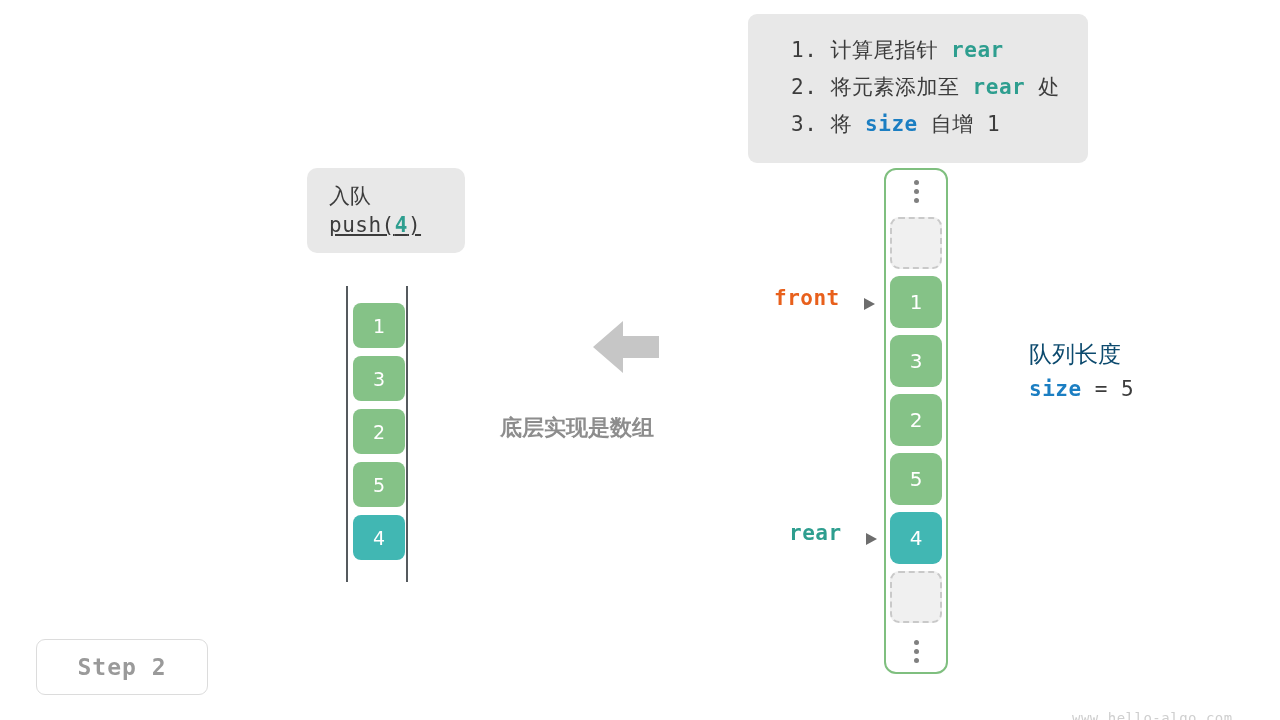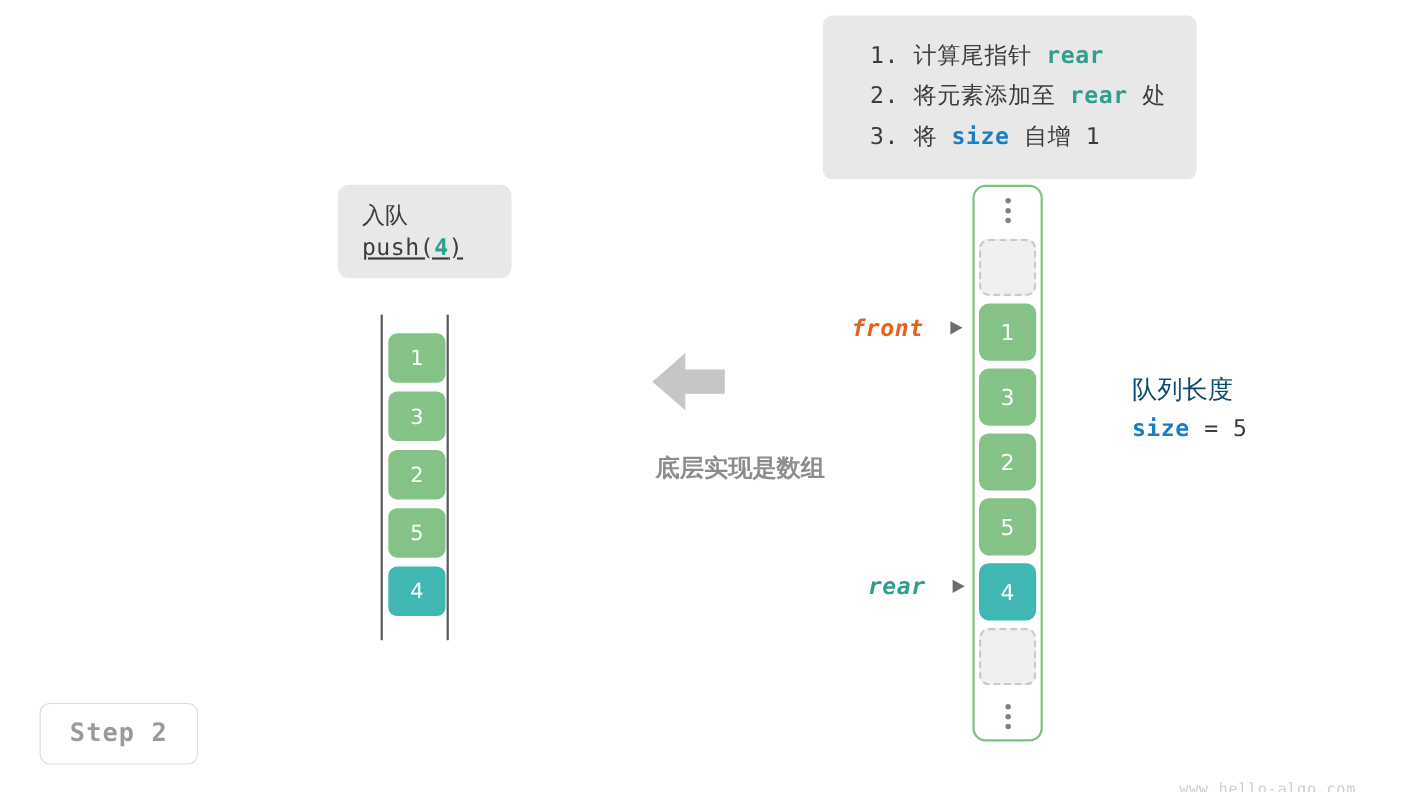--- a/index.html
+++ b/index.html
@@ -117,22 +117,22 @@
     left: 593px;
     top: 319px;
     width: 66px;
     height: 56px;
   }
   .caption {
     position: absolute;
     left: 500px;
     top: 410px;
     width: 250px;
-    text-align: right;
-    font-family: Liberation Mono, monospace;
+    text-align: left;
+    font-family: Liberation Serif, serif;
     font-size: 22px;
     font-weight: bold;
     color: #8d8d8d;
     line-height: 36px;
   }
 
   
   .array-box {
     position: absolute;
     left: 884px;
@@ -179,27 +179,26 @@
     background: #f0f0f0;
     border: 2px dashed #c9c9c9;
     box-sizing: border-box;
   }
   .acell.first { margin-top: 5px; }
 
   
   .ptr {
     position: absolute;
     display: flex;
-    align-items: center;
+    align-items: flex-end;
     gap: 24px;
     font-family: "DejaVu Sans Mono", monospace;
     font-size: 21px;
     font-weight: bold;
     letter-spacing: 0.5px;
-    font-style: italic;
   }
   .ptr .tri {
     width: 0; height: 0;
     border-top: 6px solid transparent;
     border-bottom: 6px solid transparent;
     border-left: 11px solid #6d6d6d;
   }
   .ptr-front { left: 774px; top: 286px; color: #e8601c; }
   .ptr-rear  { left: 789px; top: 521px; color: #2e9e8f; }
 
@@ -221,21 +220,21 @@
     color: #3c3c3c;
     line-height: 34px;
     letter-spacing: 0.5px;
   }
 
   
   .step-badge {
     position: absolute;
     left: 36px;
     top: 639px;
-    width: 144px;
+    width: 172px;
     height: 56px;
     box-sizing: border-box;
     border: 1px solid #dcdcdc;
     border-radius: 9px;
     background: #ffffff;
     display: flex;
     align-items: center;
     justify-content: center;
     font-family: "DejaVu Sans Mono", monospace;
     font-size: 23px;

